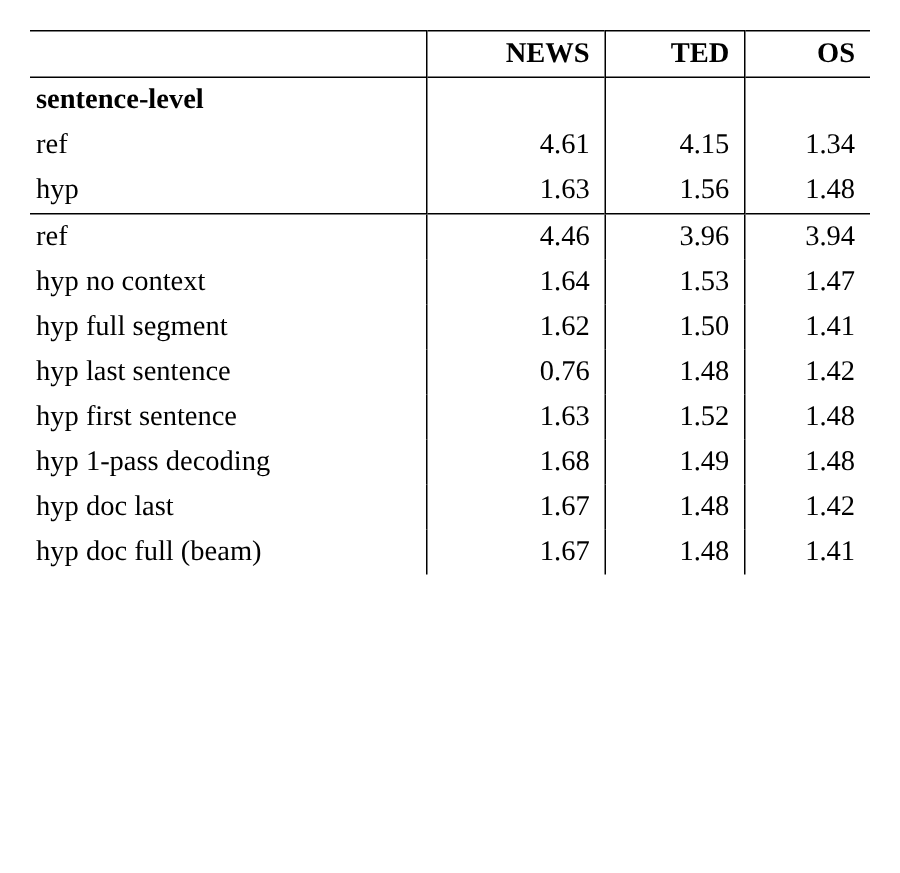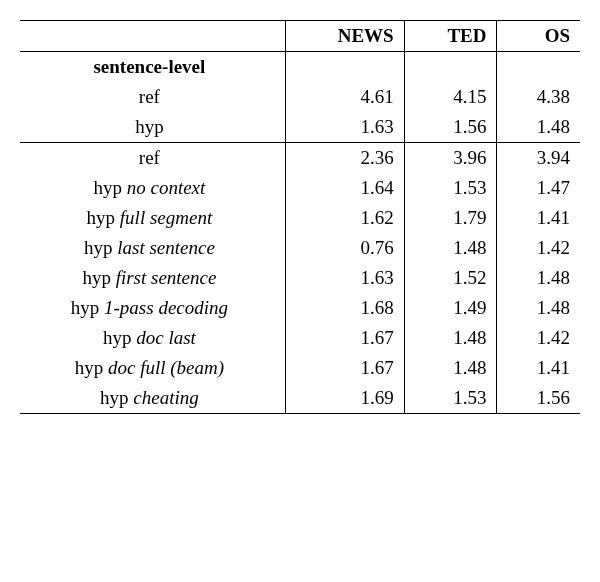--- a/index.html
+++ b/index.html
@@ -12,38 +12,37 @@
     }
     table {
       border-collapse: collapse;
       width: 100%;
     }
     td, th {
       padding: 4px 10px;
       text-align: right;
     }
     td:first-child, th:first-child {
-      text-align: center;
+      text-align: left;
       padding-left: 4px;
       margin-left: 48px;
     }
     .col-sep-left {
       border-left: 1px solid black;
     }
     .top-rule {
       border-top: 1.5px solid black;
     }
     .bottom-rule-strong {
       border-bottom: 1.5px solid black;
     }
     .bottom-rule {
       border-bottom: 1px solid black;
     }
     .italic {
-      font-style: italic;
     }
     .bold {
       font-weight: bold;
     }
   </style>
 </head>
 <body>
 
 <table>
   <tbody>
@@ -57,45 +56,45 @@
   <tr>
     <td class="bold">sentence-level</td>
     <td class="col-sep-left"></td>
     <td class="col-sep-left"></td>
     <td class="col-sep-left"></td>
   </tr>
   <tr>
     <td>ref</td>
     <td class="col-sep-left">4.61</td>
     <td class="col-sep-left">4.15</td>
-    <td class="col-sep-left">4.38</td>
+    <td class="col-sep-left">1.34</td>
   </tr>
   <tr class="bottom-rule">
     <td>hyp</td>
     <td class="col-sep-left">1.63</td>
     <td class="col-sep-left">1.56</td>
     <td class="col-sep-left">1.48</td>
   </tr>
 
   <tr>
     <td>ref</td>
-    <td class="col-sep-left">2.36</td>
+    <td class="col-sep-left">4.46</td>
     <td class="col-sep-left">3.96</td>
     <td class="col-sep-left">3.94</td>
   </tr>
   <tr>
     <td><span>hyp </span><span class="italic">no context</span></td>
     <td class="col-sep-left">1.64</td>
     <td class="col-sep-left">1.53</td>
     <td class="col-sep-left">1.47</td>
   </tr>
   <tr>
     <td><span>hyp </span><span class="italic">full segment</span></td>
     <td class="col-sep-left">1.62</td>
-    <td class="col-sep-left">1.79</td>
+    <td class="col-sep-left">1.50</td>
     <td class="col-sep-left">1.41</td>
   </tr>
   <tr>
     <td><span>hyp </span><span class="italic">last sentence</span></td>
     <td class="col-sep-left">0.76</td>
     <td class="col-sep-left">1.48</td>
     <td class="col-sep-left">1.42</td>
   </tr>
   <tr>
     <td><span>hyp </span><span class="italic">first sentence</span></td>
@@ -114,20 +113,14 @@
     <td class="col-sep-left">1.67</td>
     <td class="col-sep-left">1.48</td>
     <td class="col-sep-left">1.42</td>
   </tr>
   <tr>
     <td><span>hyp </span><span class="italic">doc full (beam)</span></td>
     <td class="col-sep-left">1.67</td>
     <td class="col-sep-left">1.48</td>
     <td class="col-sep-left">1.41</td>
   </tr>
-  <tr class="bottom-rule-strong">
-    <td><span>hyp </span><span class="italic">cheating</span></td>
-    <td class="col-sep-left">1.69</td>
-    <td class="col-sep-left">1.53</td>
-    <td class="col-sep-left">1.56</td>
-  </tr>
 </tbody>
   </table>
 
 </body></html>

